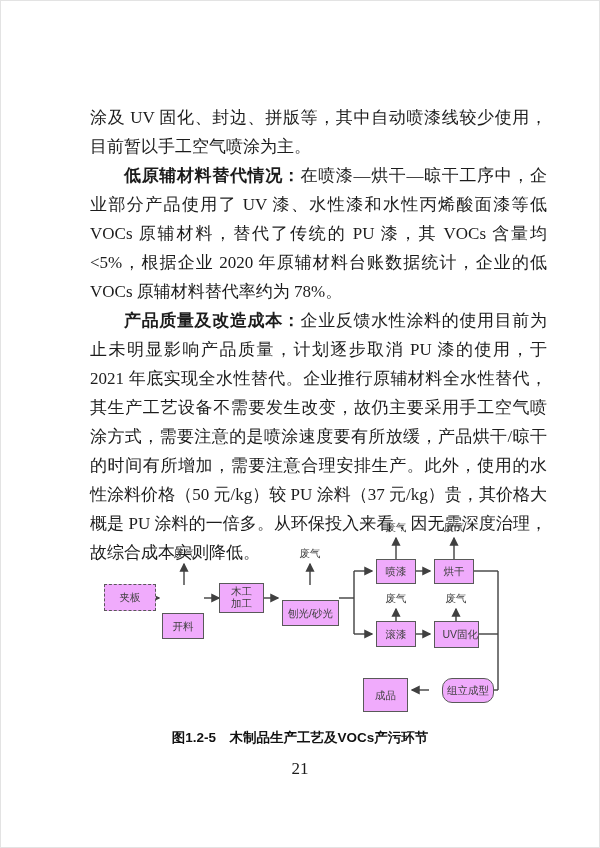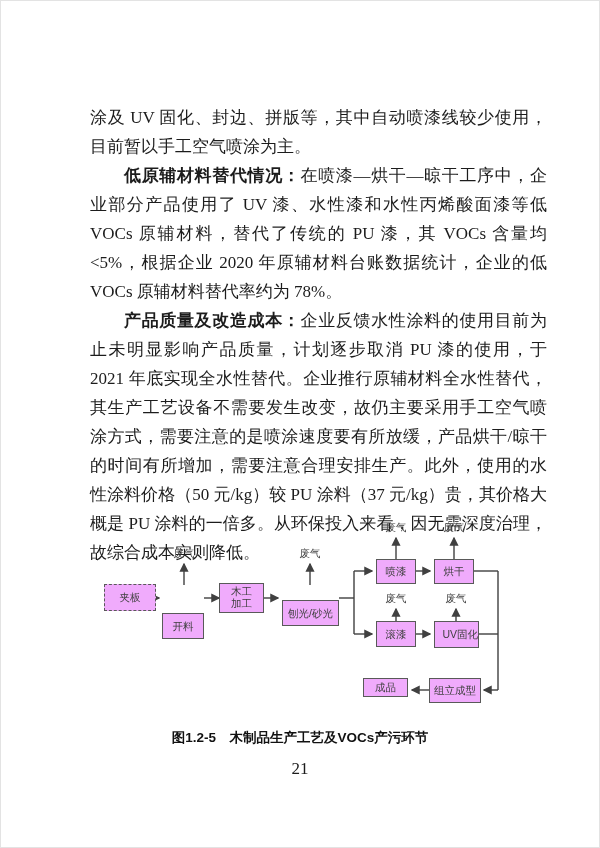--- a/index.html
+++ b/index.html
@@ -147,24 +147,24 @@
       </div>
     <div class="fc-box" style="left:338px;top:43px;width:40px;height:25px;">
         <span>烘干</span>
       </div>
     <div class="fc-box" style="left:280px;top:105px;width:40px;height:26px;">
         <span>滚漆</span>
       </div>
     <div class="fc-box" style="left:338px;top:105px;width:45px;height:27px;justify-content:flex-end;">
         <span>UV固化</span>
       </div>
-    <div class="fc-box" style="left:333px;top:162px;width:52px;height:25px;">
+    <div class="fc-box" style="left:346px;top:162px;width:52px;height:25px;border-radius:10px;">
         <span>组立成型</span>
       </div>
-    <div class="fc-box" style="left:267px;top:162px;width:45px;height:19px;">
+    <div class="fc-box" style="left:267px;top:162px;width:45px;height:34px;">
         <span>成品</span>
       </div>
 
     <div class="fc-label" style="left:72px;top:31px;">废气</div>
     <div class="fc-label" style="left:198px;top:31px;">废气</div>
     <div class="fc-label" style="left:284px;top:5px;">废气</div>
     <div class="fc-label" style="left:342px;top:5px;">废气</div>
     <div class="fc-label" style="left:284px;top:76px;">废气</div>
     <div class="fc-label" style="left:344px;top:76px;">废气</div>
   </div>

